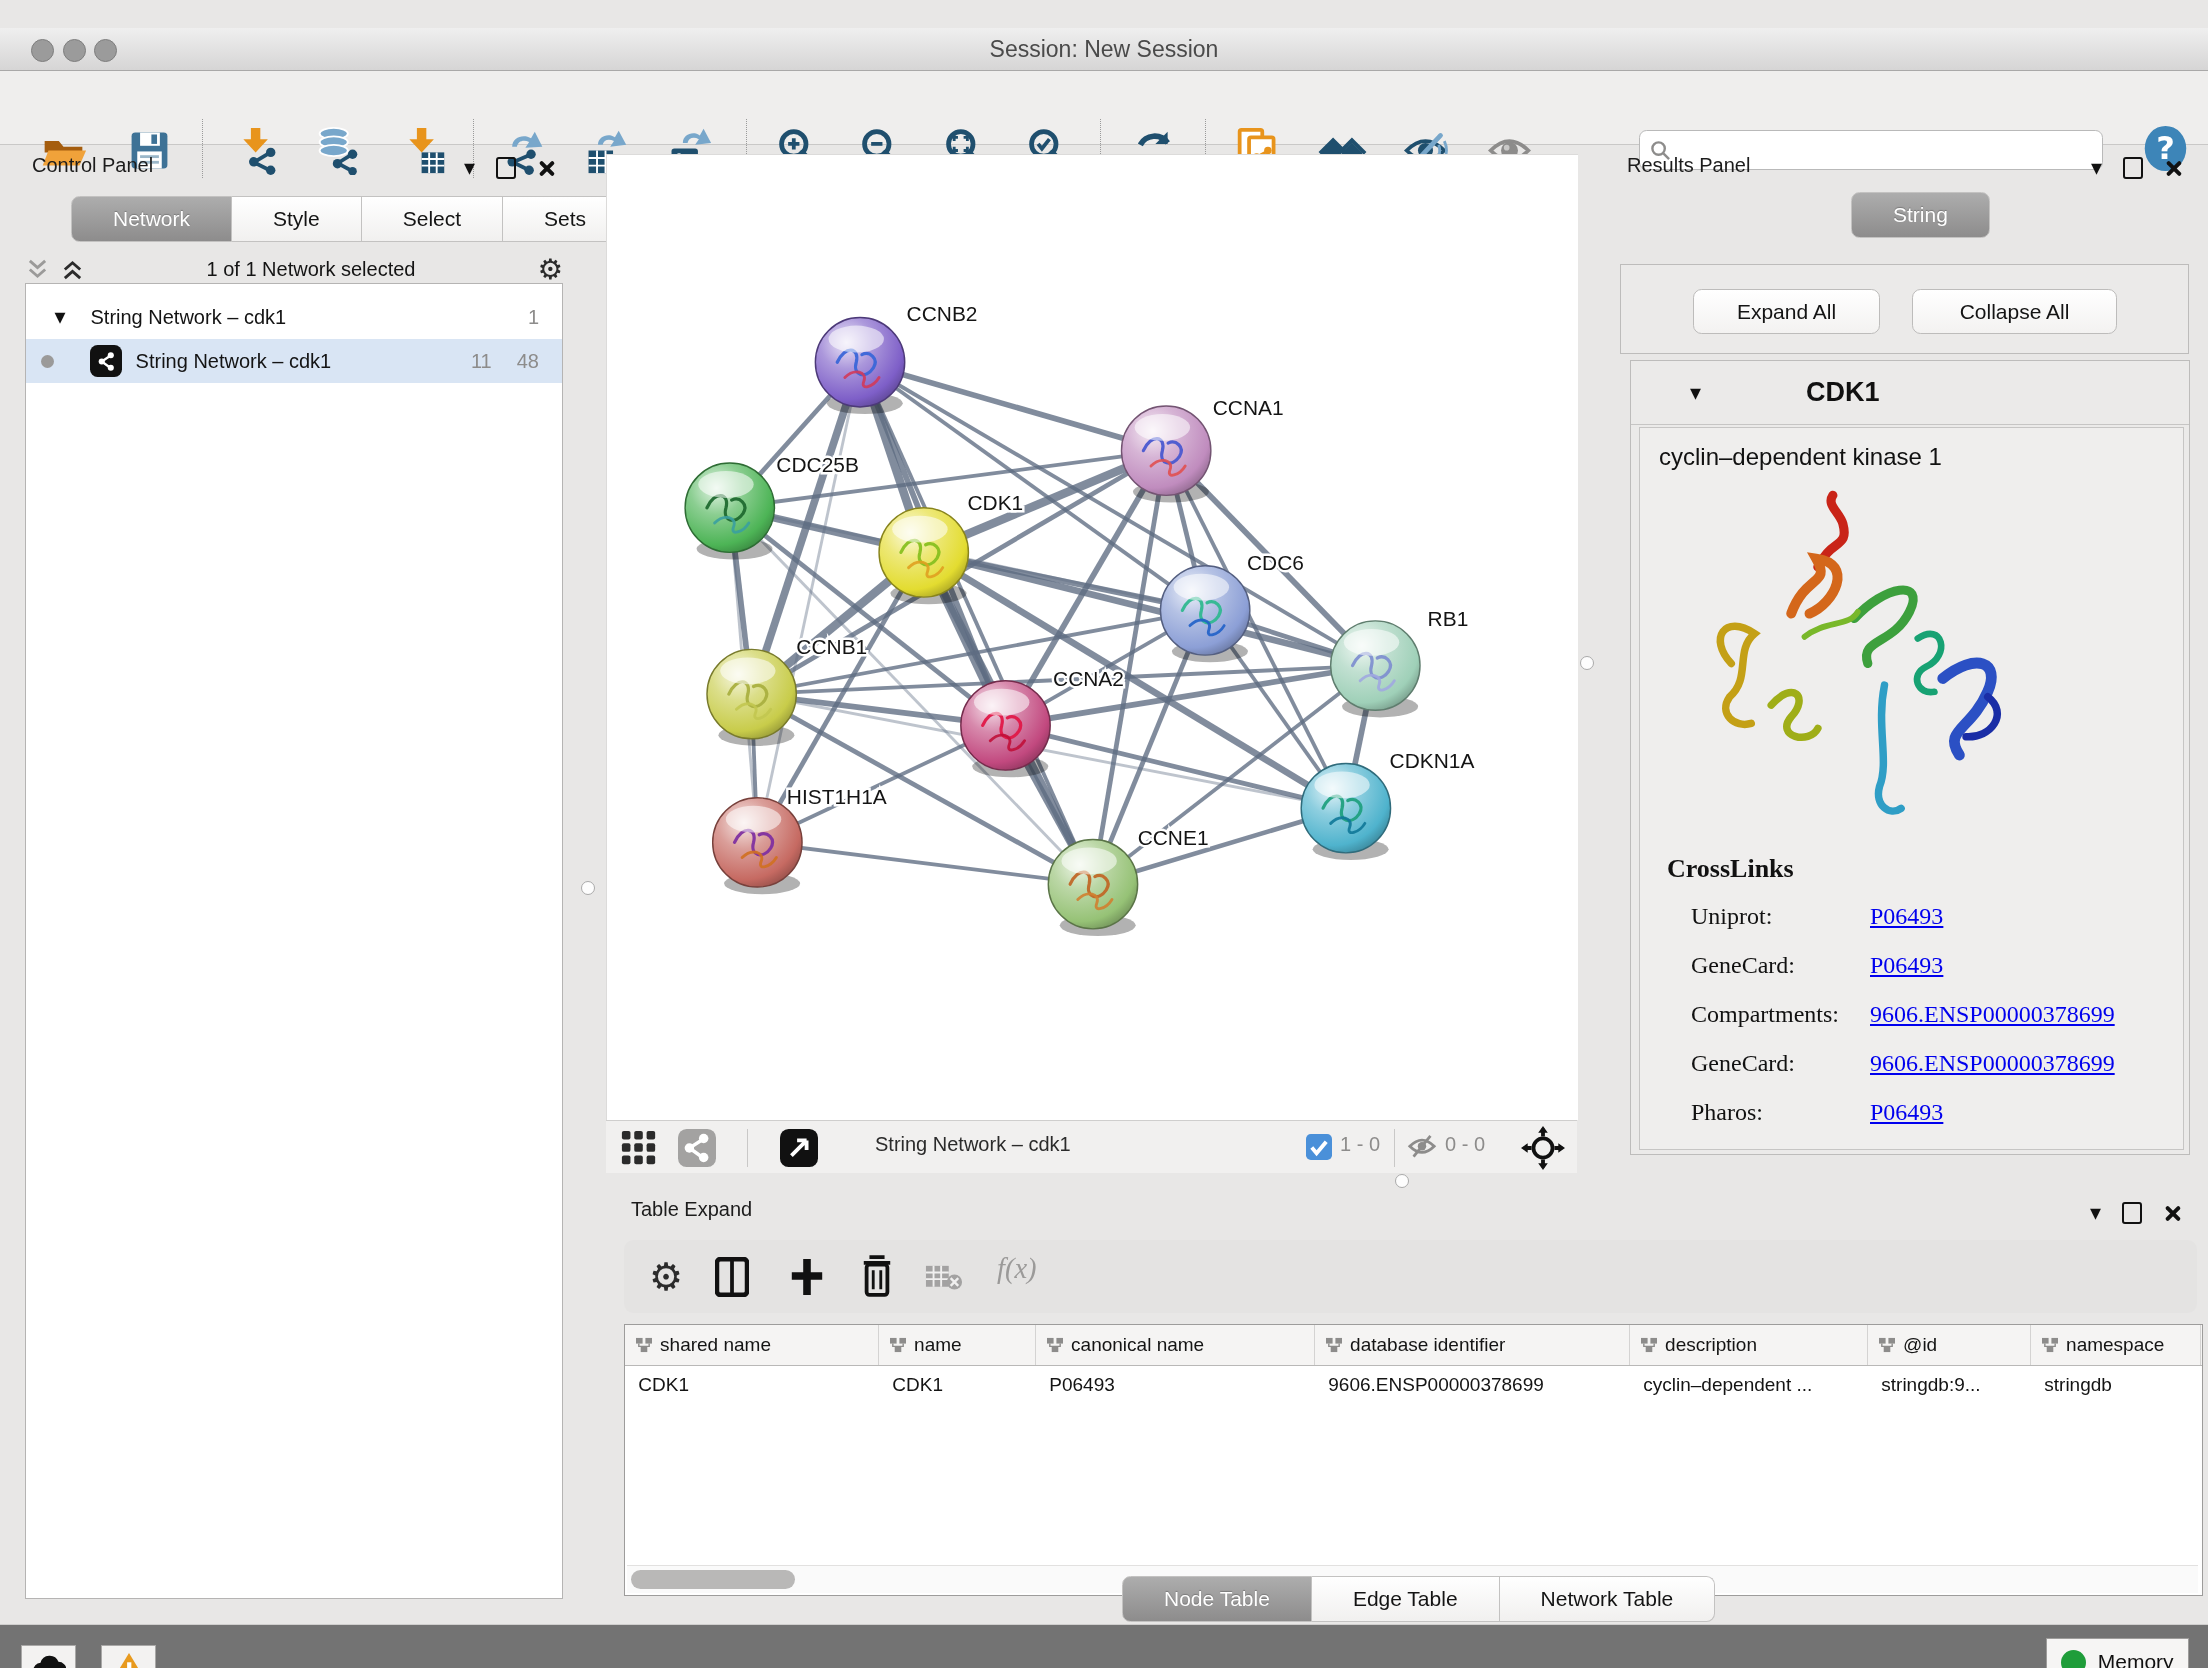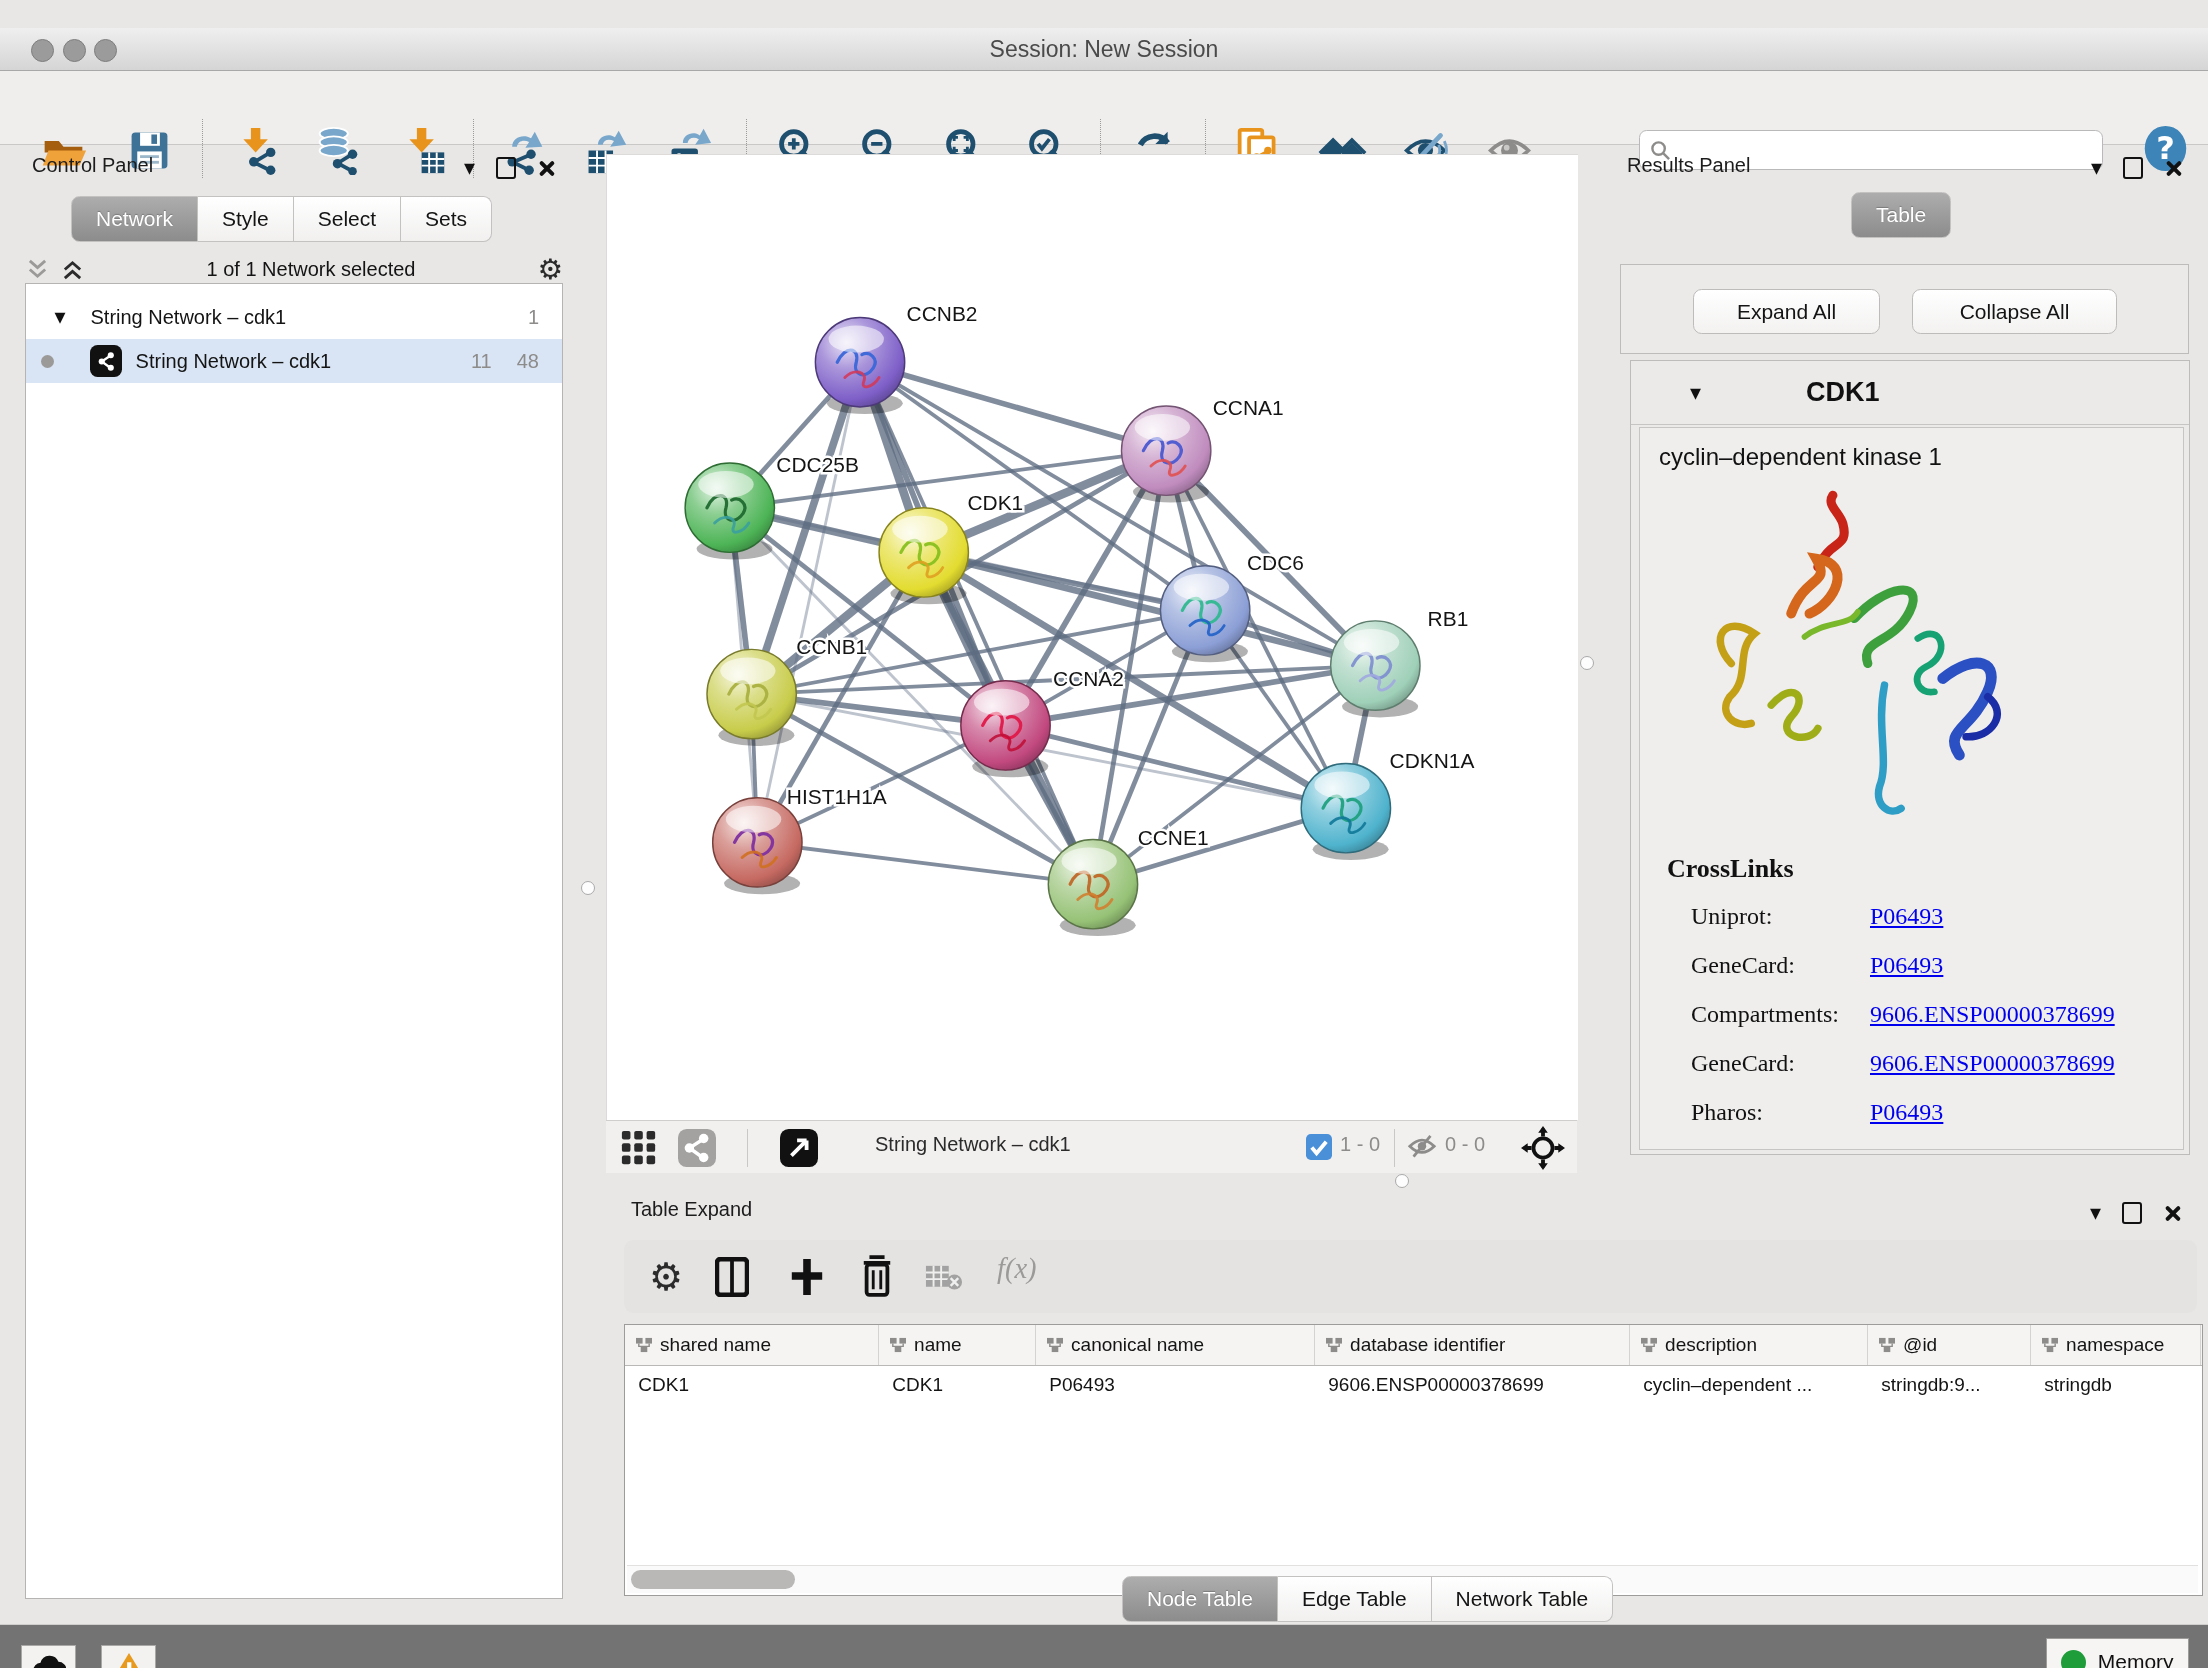--- a/index.html
+++ b/index.html
@@ -22,21 +22,21 @@
   
   .panel-title{font-size:20px;color:#1c1c1c;}
   .panel-ctrls{position:absolute;display:flex;gap:21px;align-items:center;}
   .tri{font-family:"DejaVu Sans",sans-serif;font-size:14.3px;color:#111;}
   .sq{width:16px;height:18px;border:2.4px solid #111;border-radius:2.9px;display:inline-block;}
   .xx{position:relative;width:17px;height:17px;display:inline-block;}
   .xx:before,.xx:after{content:"";position:absolute;left:7.6px;top:-1px;width:3.8px;height:19px;background:#111;border-radius:1.9px;}
   .xx:before{transform:rotate(45deg);}.xx:after{transform:rotate(-45deg);}
   
   .tabs{display:flex;}
-  .tab{height:44px;line-height:44px;padding:0 24px;font-size:21px;color:#141414;text-align:center;
+  .tab{height:44px;line-height:44px;padding:0 41px;font-size:21px;color:#141414;text-align:center;
     background:linear-gradient(#ffffff,#f1f0ef);border:1px solid #c3c2c1;border-left:none;}
   .tab:first-child{border-left:1px solid #c3c2c1;border-radius:8.6px 0 0 8.6px;}
   .tab:last-child{border-radius:0 8.6px 8.6px 0;}
   .tab.selected{background:linear-gradient(#adadad,#8d8c8c);color:#fff;text-shadow:0 -1px 1px rgba(0,0,0,.25);}
   
   #cp-tabs{left:71px;top:168px;}
   #cp-summary-row{left:25px;top:228px;width:538px;height:27px;display:flex;align-items:center;}
   #net-tree{left:25px;top:255px;width:538px;height:1316px;background:#fff;border:1px solid #b5b4b3;box-sizing:border-box;}
   .tree-row{display:flex;align-items:center;height:44px;font-size:20px;color:#141414;}
   .tree-row.selected{background:#d9e5f4;}
@@ -609,21 +609,21 @@
 
   <div class="abs" style="left:1627px;top:126px">
     <span class="panel-title">Results Panel</span>
   </div>
   <div class="panel-ctrls" style="left:2091px;top:129px">
     <span class="tri">▼</span>
     <span class="sq"></span>
     <span class="xx"></span>
   </div>
   <div class="abs tabs" style="left:1851px;top:164px">
-    <span class="tab selected" style="border-radius:8.6px">Table</span>
+    <span class="tab selected" style="border-radius:8.6px">String</span>
   </div>
 
   <div id="rp-box-top" class="abs"></div>
   <span class="rp-btn" style="left:1693px;width:185px">Expand All</span>
   <span class="rp-btn" style="left:1912px;width:203px">Collapse All</span>
 
   <div id="rp-entry" class="abs">
     <div style="display:flex;align-items:center;height:63px;border-bottom:1px solid #c6c5c4">
       <span class="tri" style="margin-left:59px">▼</span>
       <span style="margin-left:105px;font-size:27px;font-weight:bold;color:#111">CDK1</span>

